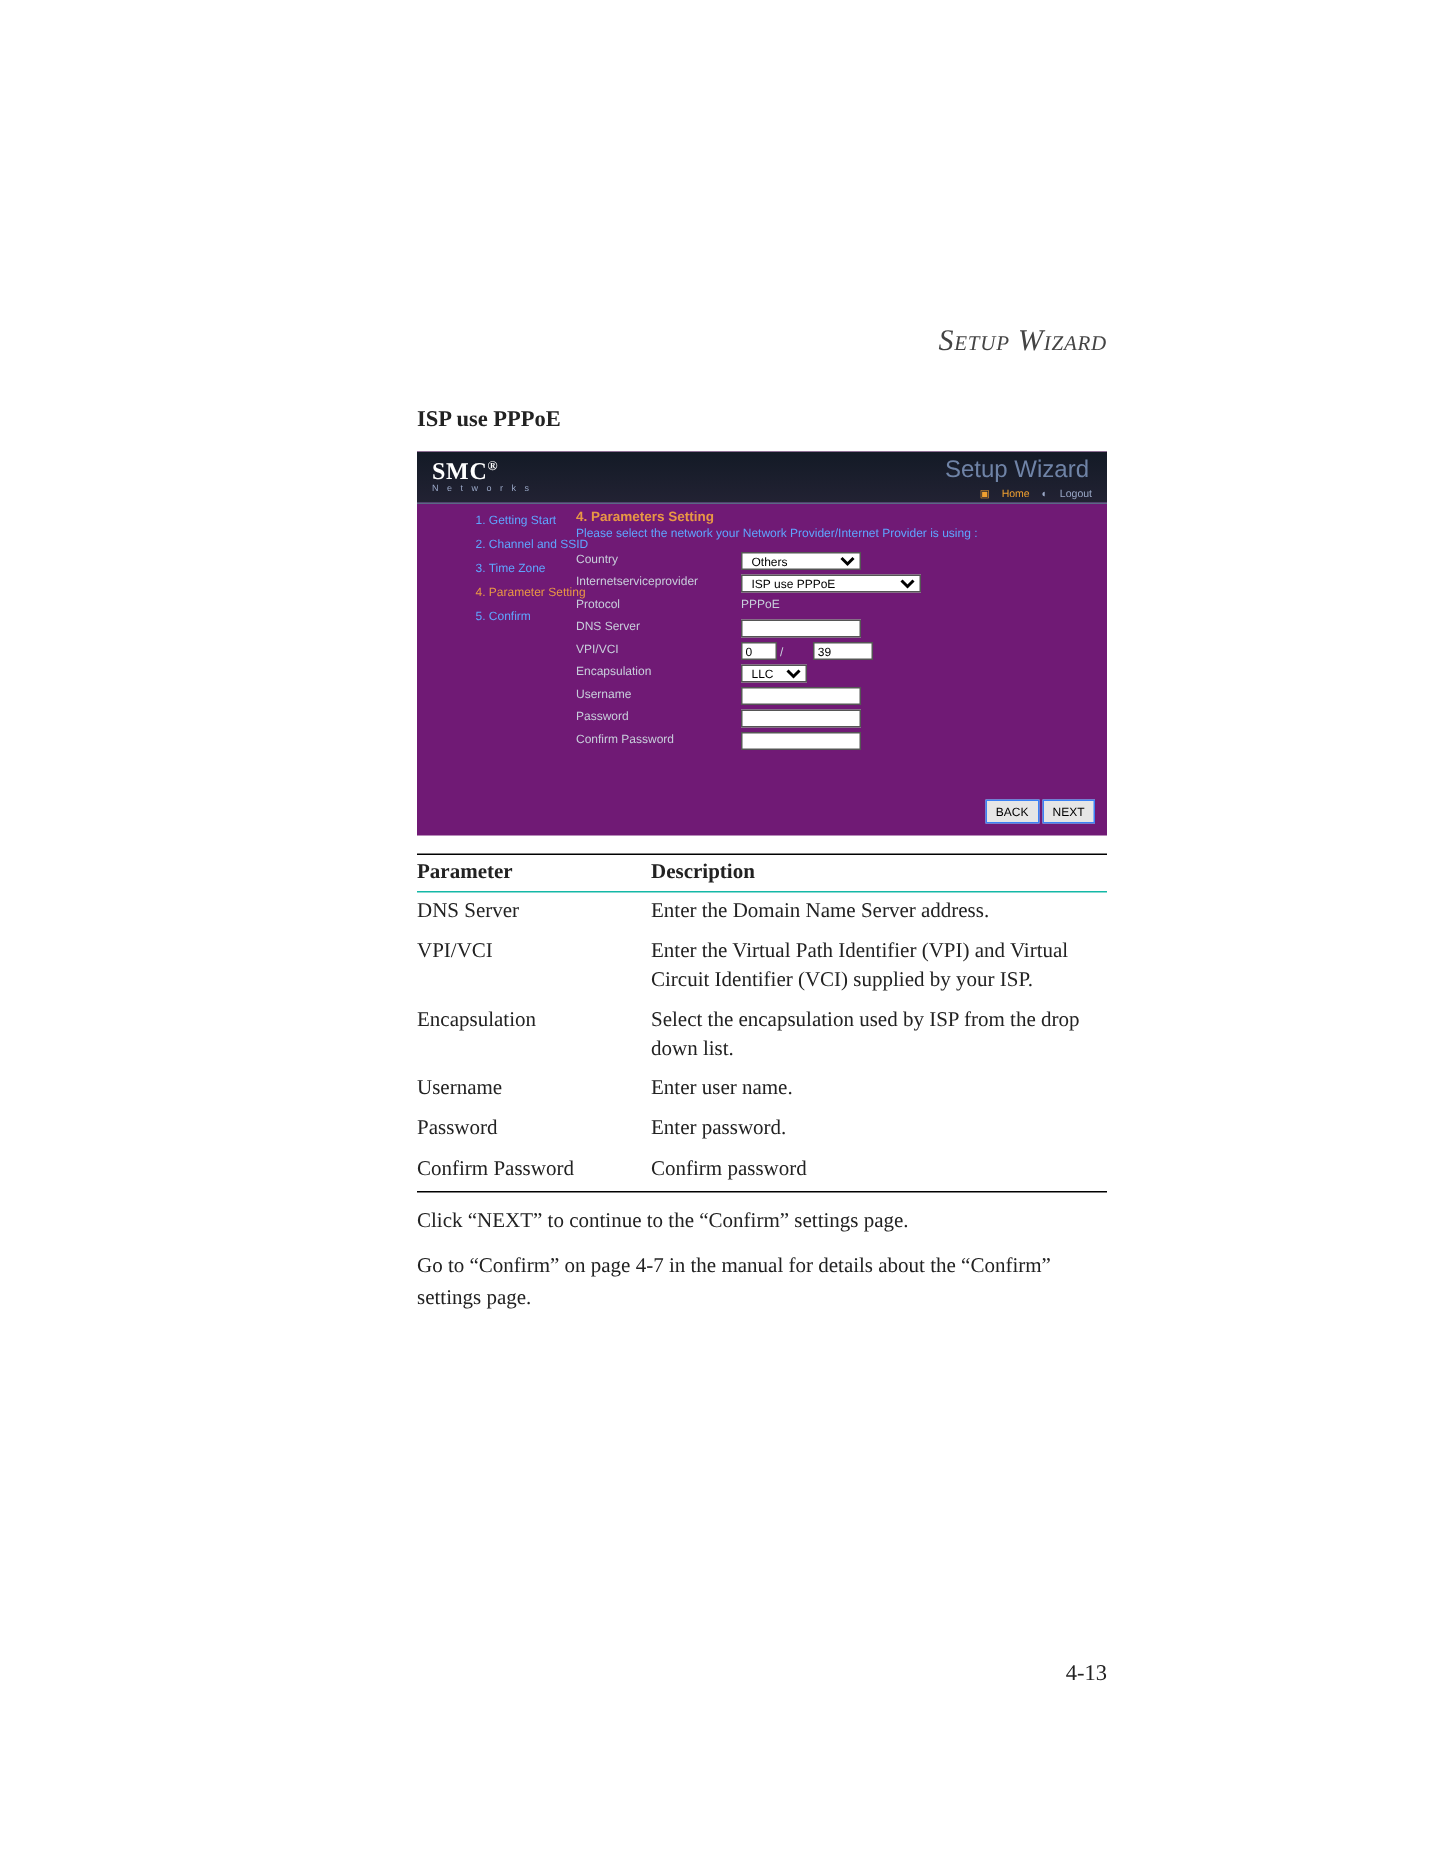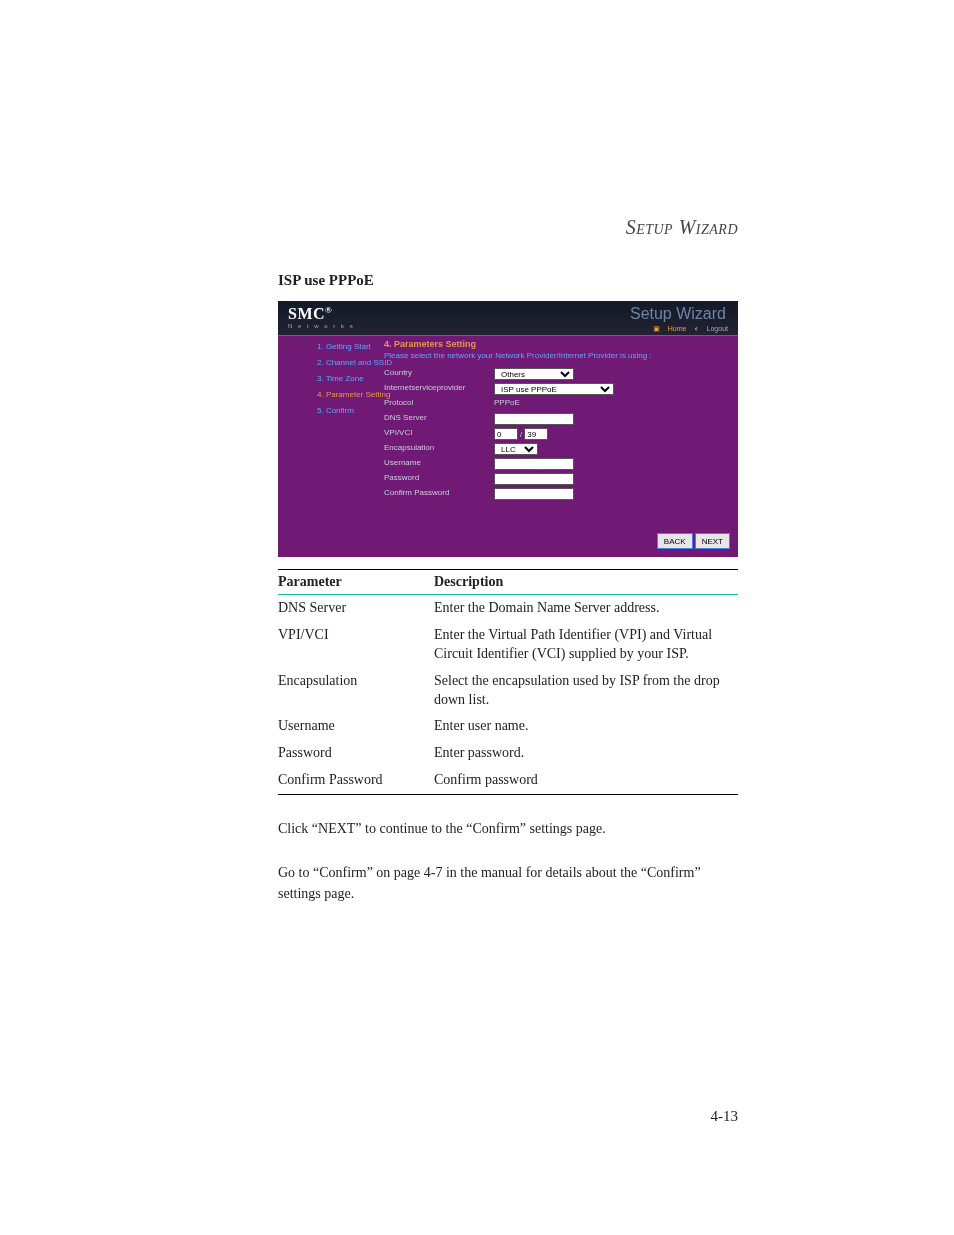--- a/index.html
+++ b/index.html
@@ -194,21 +194,21 @@
     padding: 4px 6px 4px 0;
     vertical-align: top;
     line-height: 1.35;
   }
   .param-table tr.last td {
     border-bottom: 1px solid #000;
   }
   .para {
     font-size: 14px;
     line-height: 1.45;
-    margin-top: 24px;
+    margin-top: 10px;
   }
   .page-num {
     position: absolute;
     right: 216px;
     bottom: 110px;
     font-size: 15px;
   }
 </style>
 </head>
 <body>
@@ -257,21 +257,21 @@
           <div class="lbl">Protocol</div>
           <div class="ctl"><span class="static-text">PPPoE</span></div>
         </div>
         <div class="form-row">
           <div class="lbl">DNS Server</div>
           <div class="ctl"><input type="text" style="width: 80px;" value=""></div>
         </div>
         <div class="form-row">
           <div class="lbl">VPI/VCI</div>
           <div class="ctl">
-            <input type="text" style="width: 24px;" value="0"><span class="vpi-sep">/</span><input type="text" style="width: 24px;" value="39">
+            <input type="text" style="width: 24px;" value="0"><span class="vpi-sep">/</span><input type="text" style="width: 40px; margin-left: 18px;" value="39">
           </div>
         </div>
         <div class="form-row">
           <div class="lbl">Encapsulation</div>
           <div class="ctl"><select style="width:44px;"><option>LLC</option></select></div>
         </div>
         <div class="form-row">
           <div class="lbl">Username</div>
           <div class="ctl"><input type="text" style="width: 80px;" value=""></div>
         </div>

